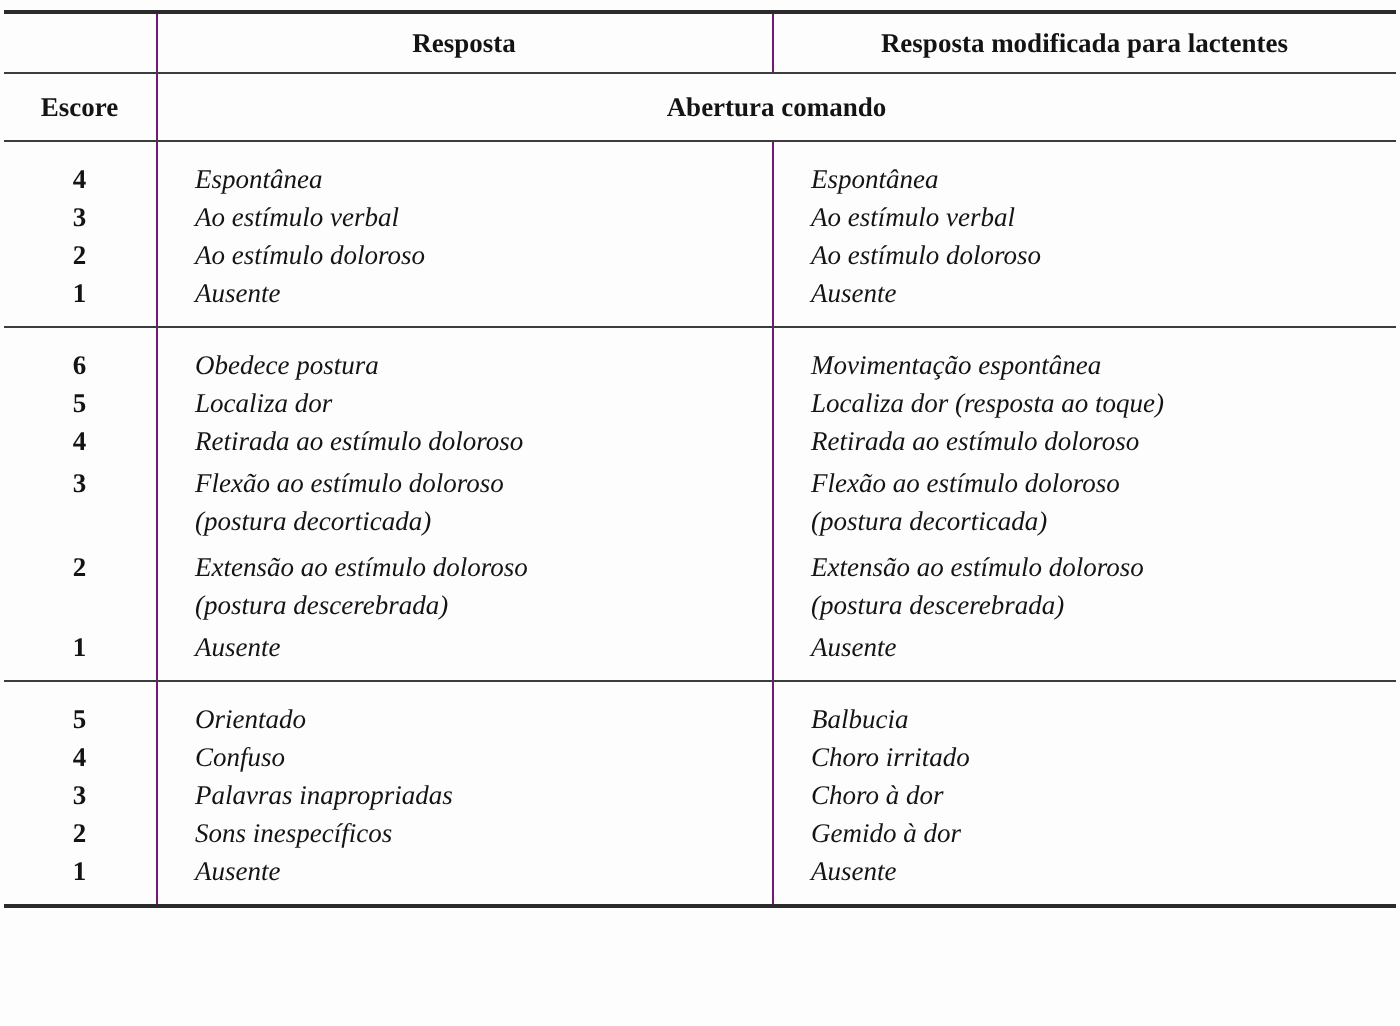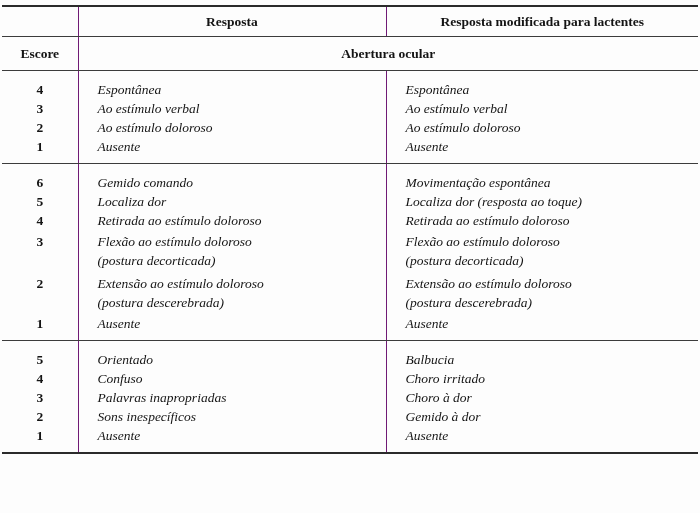--- a/index.html
+++ b/index.html
@@ -77,21 +77,21 @@
 
   <tbody>
       <tr class="colhead">
     <td class="vr hb"></td>
     <td class="vr hb">Resposta</td>
     <td class="hb">Resposta modificada para lactentes</td>
   </tr>
 
   <tr class="section">
     <td class="vr hb">Escore</td>
-    <td class="hb" colspan="2">Abertura ocular</td>
+    <td class="hb" colspan="2">Abertura comando</td>
   </tr>
 
   <tr class="first-row">
     <td class="score-cell vr">4</td>
     <td class="resp-cell vr">Espontânea</td>
     <td class="resp-cell">Espontânea</td>
   </tr>
   <tr>
     <td class="score-cell vr">3</td>
     <td class="resp-cell vr">Ao estímulo verbal</td>
@@ -104,21 +104,21 @@
   </tr>
   <tr class="last-row">
     <td class="score-cell vr hb">1</td>
     <td class="resp-cell vr hb">Ausente</td>
     <td class="resp-cell hb">Ausente</td>
   </tr>
 
 
   <tr class="first-row">
     <td class="score-cell vr">6</td>
-    <td class="resp-cell vr">Gemido comando</td>
+    <td class="resp-cell vr">Obedece postura</td>
     <td class="resp-cell">Movimentação espontânea</td>
   </tr>
   <tr>
     <td class="score-cell vr">5</td>
     <td class="resp-cell vr">Localiza dor</td>
     <td class="resp-cell">Localiza dor (resposta ao toque)</td>
   </tr>
   <tr>
     <td class="score-cell vr">4</td>
     <td class="resp-cell vr">Retirada ao estímulo doloroso</td>

